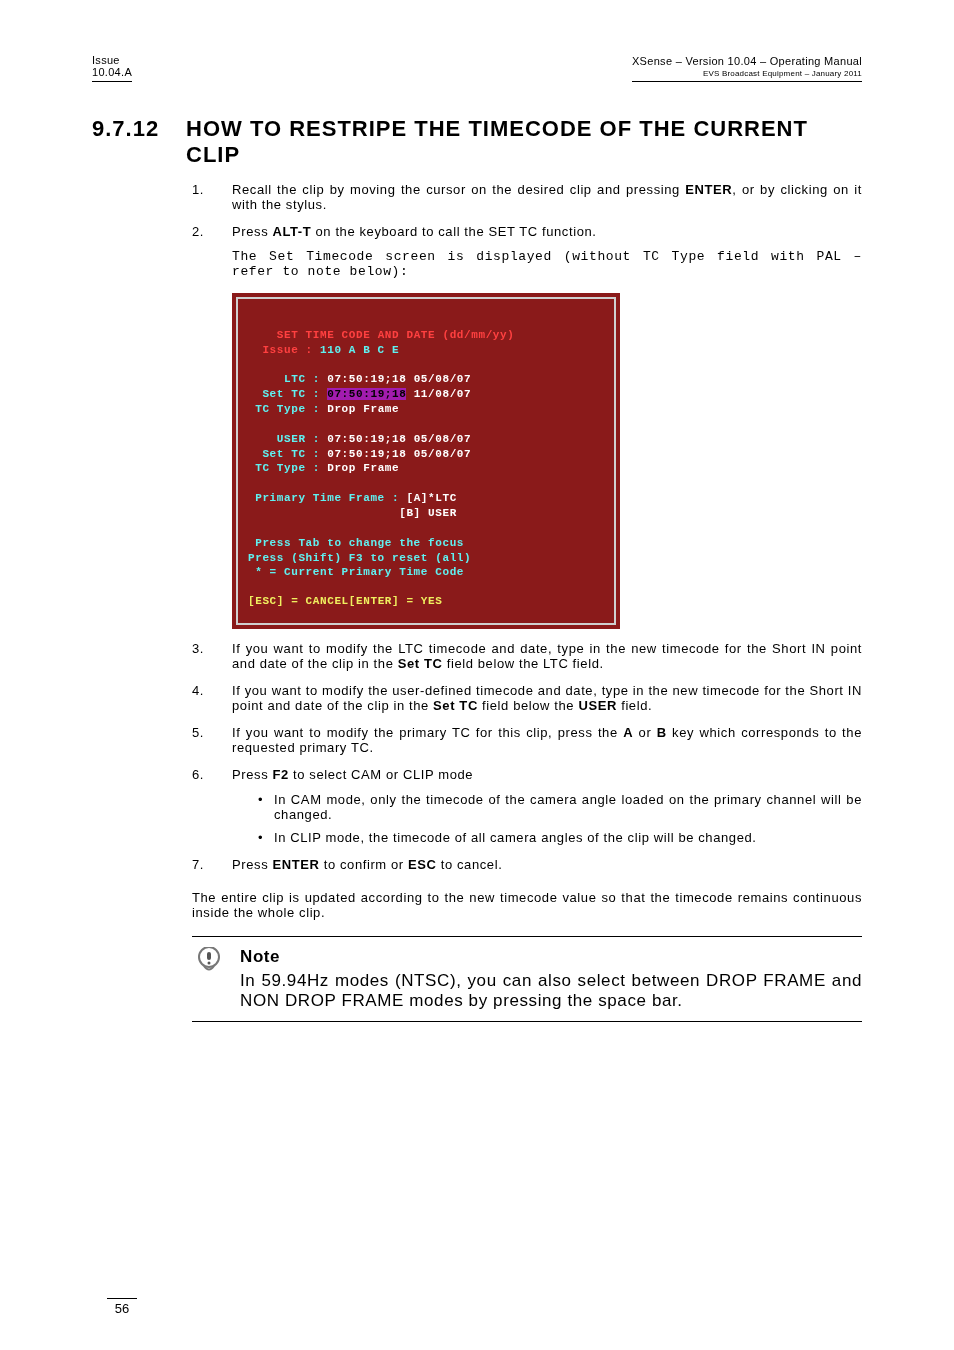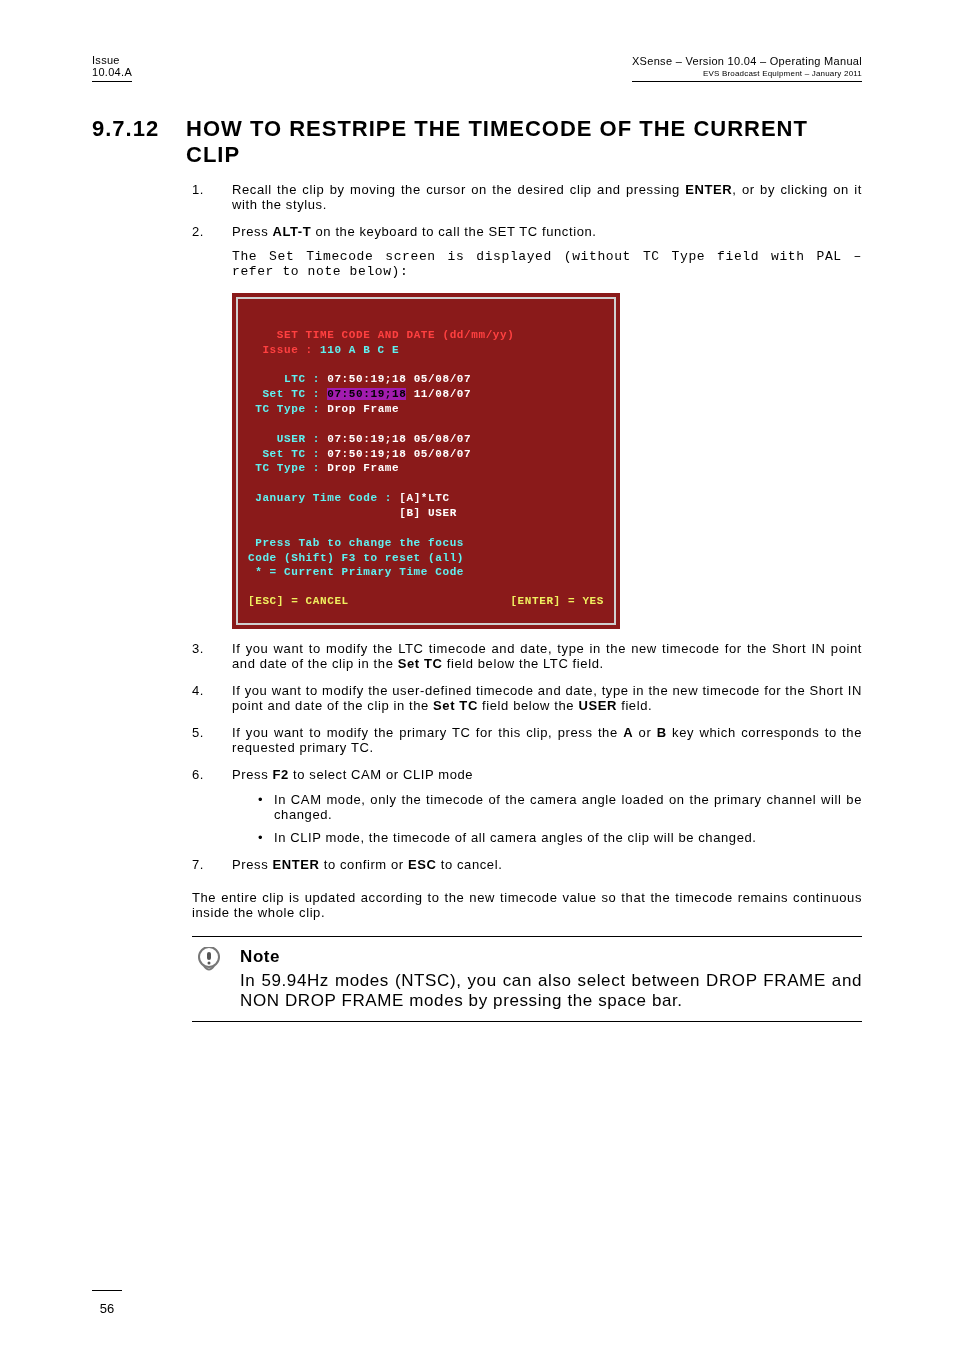--- a/index.html
+++ b/index.html
@@ -83,40 +83,40 @@
     color: #c0f0f0;
     font-weight: bold;
     line-height: 1.35;
     white-space: pre;
   }
   .red { color: #ff4040; }
   .cyan { color: #60f0f0; }
   .yellow { color: #f0f060; }
   .white { color: #fff; }
   .hl { background:#a21caf; color:#000; }
-  .bottom-actions { display:flex; justify-content: space-between; margin-top:14px;}
+  .bottom-actions { display:flex; margin-top:14px;}
   .note-block {
     display:flex;
     border-top: 1px solid #000;
     border-bottom: 1px solid #000;
     padding: 10px 0 10px 0;
     margin-top: 16px;
   }
   .note-icon {
     width: 44px;
     padding-left: 4px;
   }
   .note-text { flex:1; font-size:17px; letter-spacing:0.6px; text-align: justify;}
   .page-number {
     position: absolute;
     bottom: 34px;
-    left: 92px;
+    left: 107px;
     font-size: 13px;
     border-top: 1.5px solid #000;
-    padding-top: 10px;
+    padding-top: 2px;
     width: 30px;
     text-align:center;
   }
 </style>
 </head>
 <body>
 
 <div class="page">
   <div class="header">
     <div class="header-left">
@@ -154,25 +154,25 @@
 <span class="red">  <span>Issue : </span><span class="cyan">110 A B C E</span></span>
 
 <span class="cyan"><span>     LTC : </span><span class="white">07:50:19;18 05/08/07</span></span>
 <span class="cyan"><span>  Set TC : </span><span class="hl">07:50:19;18</span><span class="white"> 11/08/07</span></span>
 <span class="cyan"><span> TC Type : </span><span class="white">Drop Frame</span></span>
 
 <span class="cyan"><span>    USER : </span><span class="white">07:50:19;18 05/08/07</span></span>
 <span class="cyan"><span>  Set TC : </span><span class="white">07:50:19;18 05/08/07</span></span>
 <span class="cyan"><span> TC Type : </span><span class="white">Drop Frame</span></span>
 
-<span class="cyan"><span> January Time Code : </span><span class="white">[A]*LTC</span></span>
+<span class="cyan"><span> Primary Time Frame : </span><span class="white">[A]*LTC</span></span>
 <span class="white">                     [B] USER</span>
 
 <span class="cyan"> Press Tab to change the focus</span>
-<span class="cyan">Code (Shift) F3 to reset (all)</span>
+<span class="cyan">Press (Shift) F3 to reset (all)</span>
 <span class="cyan"> * = Current Primary Time Code</span>
 <div class="bottom-actions"><span class="yellow">[ESC] = CANCEL</span><span class="yellow">[ENTER] = YES</span></div></div>
           </div>
         </div>
       </div>
 
       <div class="item">
         <div class="n">3.</div>
         <div class="t"><span>If you want to modify the LTC timecode and date, type in the new timecode for the Short IN point and date of the clip in the </span><span class="bold">Set TC</span><span> field below the LTC field.</span></div>
       </div>

